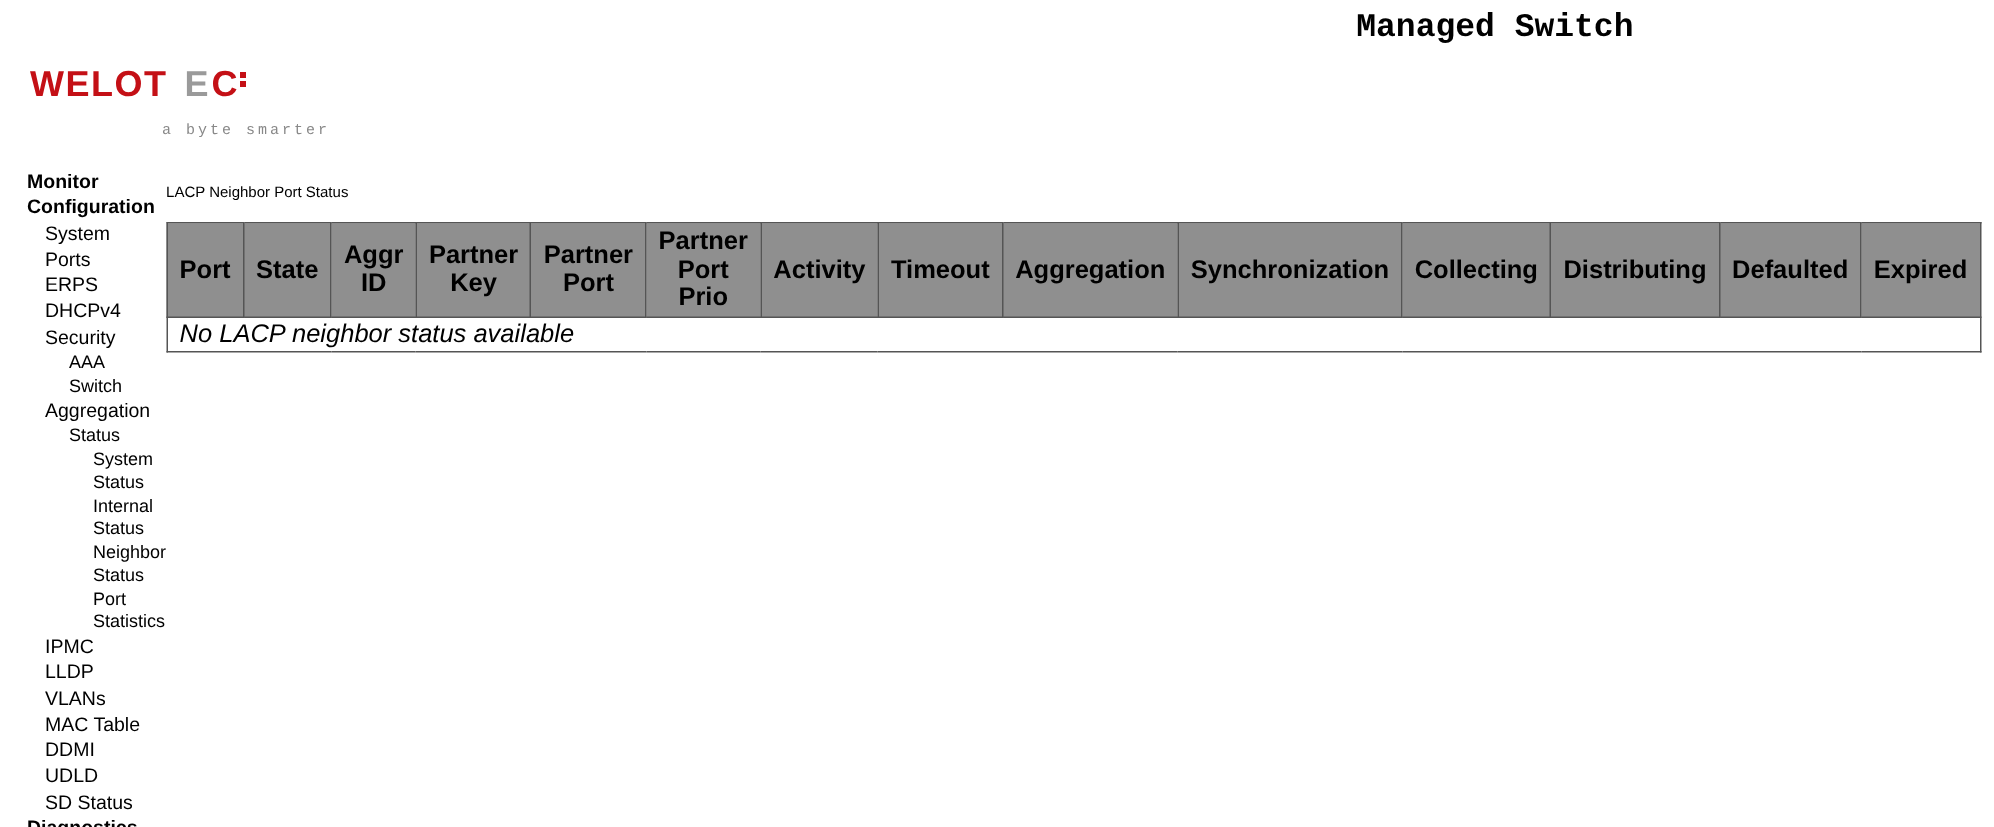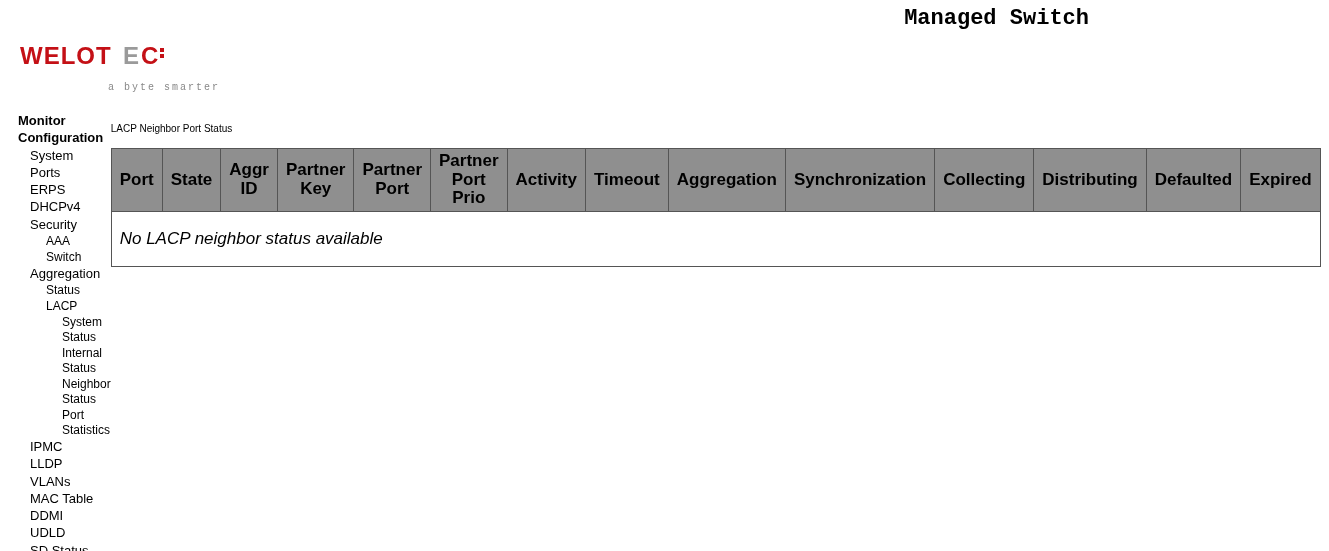--- a/index.html
+++ b/index.html
@@ -81,21 +81,21 @@
   table.data th {
     background: #8f8f8f;
     border: 1px solid #555;
     padding: 3px 8px;
     font-weight: bold;
     text-align: center;
     line-height: 1.1;
   }
   table.data td.empty {
     border: 1px solid #555;
-    padding: 17px 8px;
+    padding: 1px 8px;
     font-style: italic;
     text-align: left;
     margin-left: 33px;
   }
 </style>
 </head>
 <body>
 
 <div class="header">
   <div class="header-title">Managed Switch</div>
@@ -120,21 +120,20 @@
     <div class="side-item">System</div>
     <div class="side-item">Ports</div>
     <div class="side-item">ERPS</div>
     <div class="side-item">DHCPv4</div>
     <div class="side-item">Security</div>
     <div class="side-sub">AAA</div>
     <div class="side-sub">Switch</div>
 
     <div class="side-item">Aggregation</div>
     <div class="side-sub">Status</div>
-    <div class="side-sub">LACP</div>
     <div class="side-sub2">System Status</div>
     <div class="side-sub2">Internal Status</div>
     <div class="side-sub2">Neighbor Status</div>
     <div class="side-sub2">Port Statistics</div>
 
     <div class="side-item">IPMC</div>
     <div class="side-item">LLDP</div>
     <div class="side-item">VLANs</div>
     <div class="side-item">MAC Table</div>
     <div class="side-item">DDMI</div>

